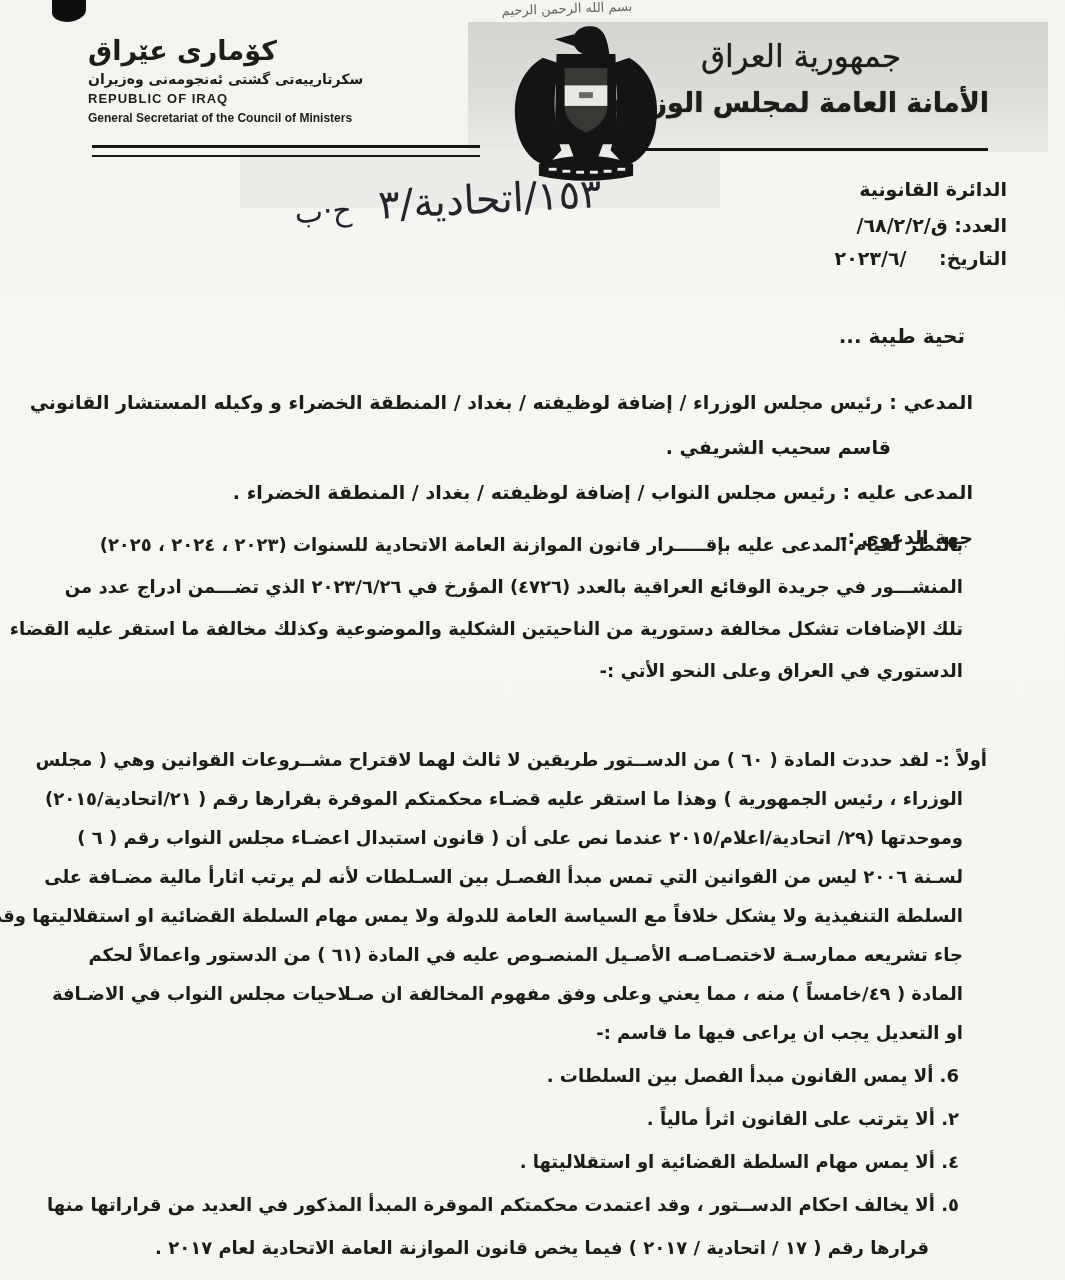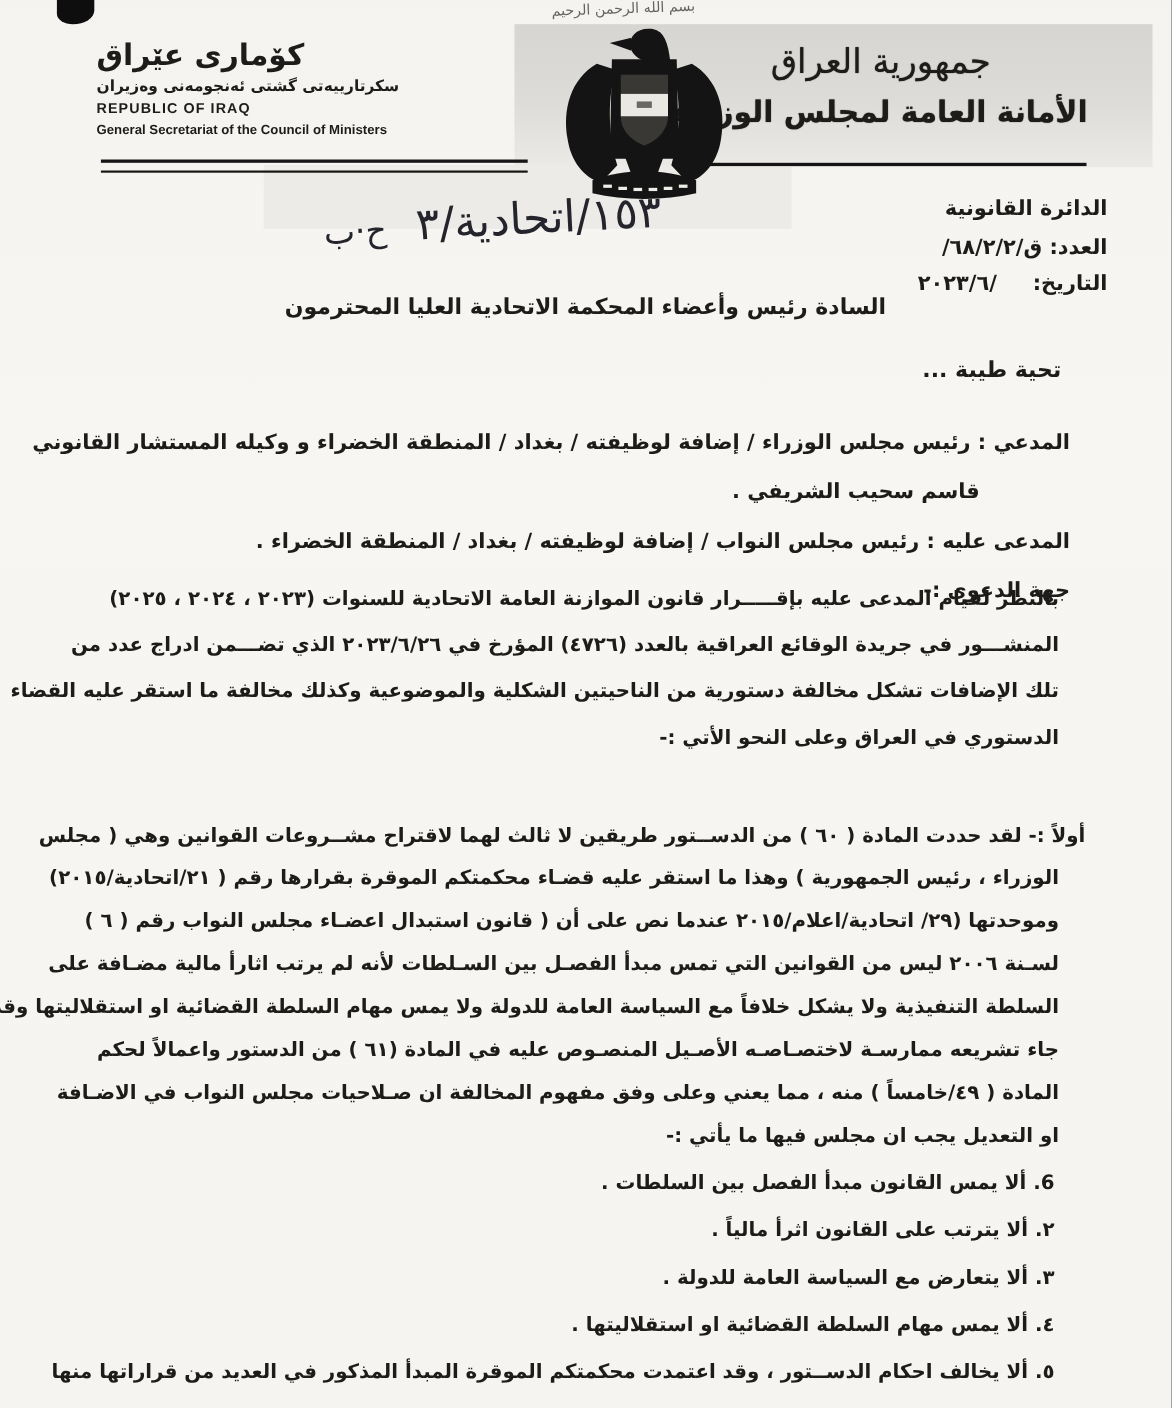--- a/index.html
+++ b/index.html
@@ -121,21 +121,20 @@
     <div class="frow">
       <span>العدد:</span>
       <span class="ltrvis">/٦٨/٢/٢/ق</span>
     </div>
     <div class="frow">
       <span>التاريخ:</span>
       <span class="ltrvis gap">٢٠٢٣/٦/</span>
     </div>
   </div>
 
-  <div class="addressee">السادة رئيس وأعضاء المحكمة الاتحادية العليا المحترمون</div>
   <div class="greeting">تحية طيبة ...</div>
 
   <div class="parties">
     <div>
       <span>المدعي :</span>
       <span>رئيس مجلس الوزراء / إضافة لوظيفته / بغداد / المنطقة الخضراء و وكيله المستشار القانوني</span>
     </div>
     <div class="name-line">قاسم سحيب الشريفي .</div>
     <div>
       <span>المدعى عليه :</span>
@@ -152,25 +151,24 @@
   </div>
 
   <div class="blk clause">
     <div class="hang">أولاً :- لقد حددت المادة ( ٦٠ ) من الدســتور طريقين لا ثالث لهما لاقتراح مشــروعات القوانين وهي ( مجلس</div>
     <div>الوزراء ، رئيس الجمهورية ) وهذا ما استقر عليه قضـاء محكمتكم الموقرة بقرارها رقم ( ٢١/اتحادية/٢٠١٥)</div>
     <div>وموحدتها (٢٩/ اتحادية/اعلام/٢٠١٥ عندما نص على أن ( قانون استبدال اعضـاء مجلس النواب رقم ( ٦ )</div>
     <div>لسـنة ٢٠٠٦ ليس من القوانين التي تمس مبدأ الفصـل بين السـلطات لأنه لم يرتب اثارأ مالية مضـافة على</div>
     <div>السلطة التنفيذية ولا يشكل خلافاً مع السياسة العامة للدولة ولا يمس مهام السلطة القضائية او استقلاليتها وقد</div>
     <div>جاء تشريعه ممارسـة لاختصـاصـه الأصـيل المنصـوص عليه في المادة (٦١ ) من الدستور واعمالاً لحكم</div>
     <div>المادة ( ٤٩/خامساً ) منه ، مما يعني وعلى وفق مفهوم المخالفة ان صـلاحيات مجلس النواب في الاضـافة</div>
-    <div>او التعديل يجب ان مجلس فيها ما يأتي :-</div>
+    <div>او التعديل يجب ان يراعى فيها ما قاسم :-</div>
   </div>
 
   <div class="blk list">
     <div>6. ألا يمس القانون مبدأ الفصل بين السلطات .</div>
     <div>٢. ألا يترتب على القانون اثرأ مالياً .</div>
-    <div>٣. ألا يتعارض مع السياسة العامة للدولة .</div>
     <div>٤. ألا يمس مهام السلطة القضائية او استقلاليتها .</div>
     <div>٥. ألا يخالف احكام الدســتور ، وقد اعتمدت محكمتكم الموقرة المبدأ المذكور في العديد من قراراتها منها</div>
     <div class="cont">قرارها رقم ( ١٧ / اتحادية / ٢٠١٧ ) فيما يخص قانون الموازنة العامة الاتحادية لعام ٢٠١٧ .</div>
   </div>
 
 </div>
 
 </body></html>

